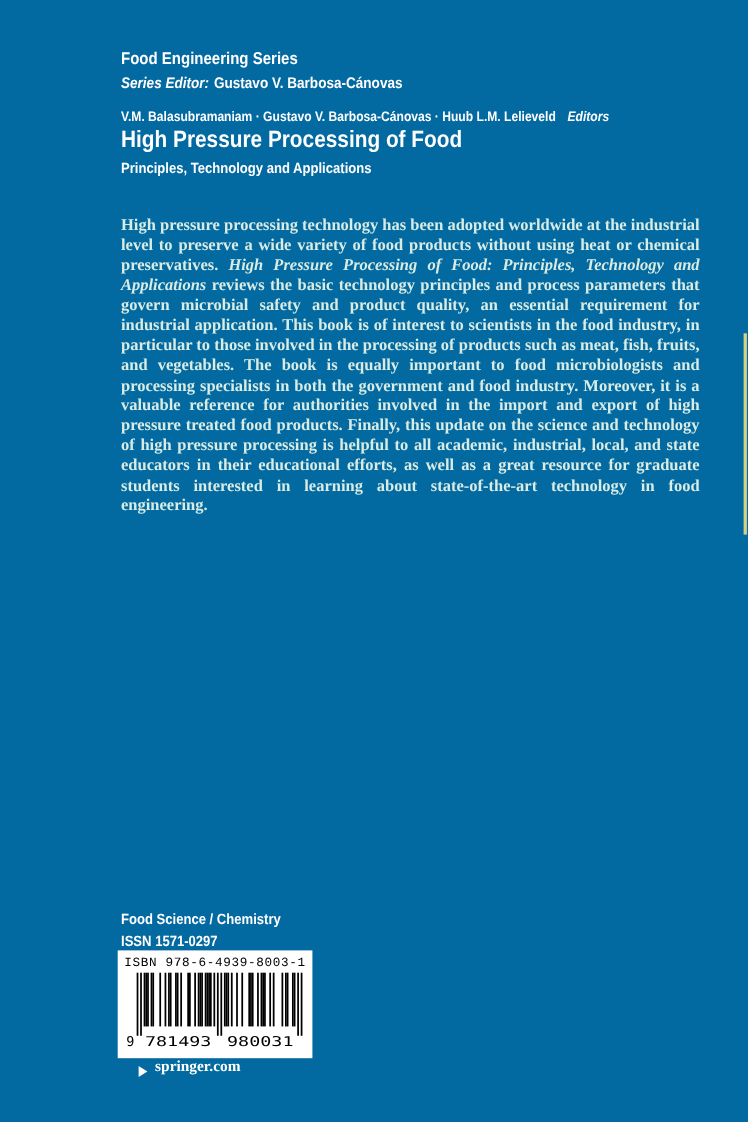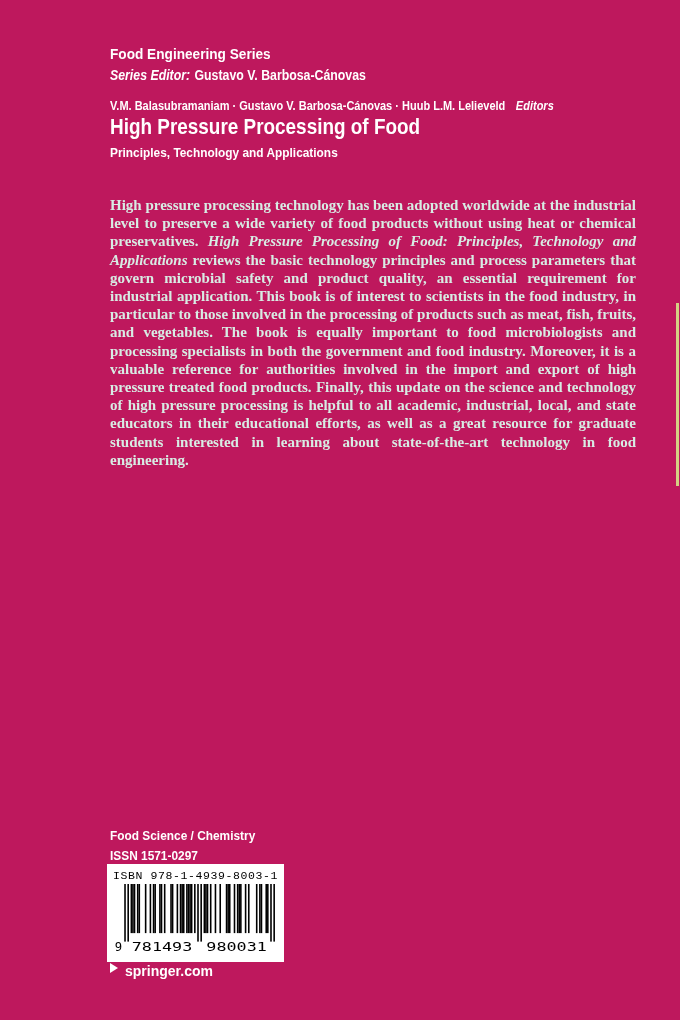--- a/index.html
+++ b/index.html
@@ -46,40 +46,40 @@
     font-size: 11.5px; letter-spacing: 0.6px;
     color: #000; margin-top: 5px; white-space: nowrap;
   }
   .ean-svg { margin-top: 2px; }
   .ean-svg text {
     font-family: "DejaVu Sans Mono", monospace;
     font-size: 13px; fill: #000000;
   }
 
   .springer-row {
-    left: 110px; top: 963px;
-    display: flex; align-items: flex-start;
+    left: 126px; top: 963px;
+    display: flex; align-items: flex-end; font-family: Liberation Serif, serif;
   }
   .arrow {
     width: 0; height: 0; margin-right: 7px;
     border-left: 8px solid #FFFFFF;
     border-top: 5px solid transparent;
     border-bottom: 5px solid transparent;
   }
   .website { font-size: 14px; font-weight: bold; color: #FFFFFF; }
 
   .edge-accent {
     right: 1px; top: 303px; width: 3px; height: 183px;
     background: #D5D084;
   }
 </style>
 </head>
 <body>
 
-<div class="page" style="background: #be185d;">
+<div class="page" style="background: #0369a1;">
 
   <div class="abs sans cond series-label">Food Engineering Series</div>
 
   <div class="abs sans cond series-editor">
     <span class="prefix">Series Editor:</span><span>Gustavo V. Barbosa-Cánovas</span>
   </div>
 
   <div class="abs sans cond authors-line">
     <span>V.M. Balasubramaniam · Gustavo V. Barbosa-Cánovas · Huub L.M. Lelieveld</span><span class="editors">Editors</span>
   </div>
@@ -90,21 +90,21 @@
 
   <div class="abs description">
     <span>High pressure processing technology has been adopted worldwide at the industrial level to preserve a wide variety of food products without using heat or chemical preservatives. </span><span class="it">High Pressure Processing of Food: Principles, Technology and Applications</span><span> reviews the basic technology principles and process parameters that govern microbial safety and product quality, an essential requirement for industrial application. This book is of interest to scientists in the food industry, in particular to those involved in the processing of products such as meat, fish, fruits, and vegetables. The book is equally important to food microbiologists and processing specialists in both the government and food industry. Moreover, it is a valuable reference for authorities involved in the import and export of high pressure treated food products. Finally, this update on the science and technology of high pressure processing is helpful to all academic, industrial, local, and state educators in their educational efforts, as well as a great resource for graduate students interested in learning about state-of-the-art technology in food engineering.</span>
   </div>
 
   <div class="abs sans cond category-label">Food Science / Chemistry</div>
 
   <div class="abs sans cond issn-label">ISSN 1571-0297</div>
 
   <div class="abs barcode-box">
-    <div class="isbn-text">ISBN 978-1-4939-8003-1</div>
+    <div class="isbn-text">ISBN 978-6-4939-8003-1</div>
     <svg class="ean-svg" viewBox="0 0 180 72" width="174" height="68" fill="#000000">
       <g>
           <rect x="14.00" y="0" width="1.68" height="61"></rect>
           <rect x="17.36" y="0" width="1.68" height="61"></rect>
           <rect x="20.72" y="0" width="1.68" height="52"></rect>
           <rect x="22.40" y="0" width="1.68" height="52"></rect>
           <rect x="24.08" y="0" width="1.68" height="52"></rect>
           <rect x="27.44" y="0" width="1.68" height="52"></rect>
           <rect x="29.12" y="0" width="1.68" height="52"></rect>
           <rect x="35.84" y="0" width="1.68" height="52"></rect>

